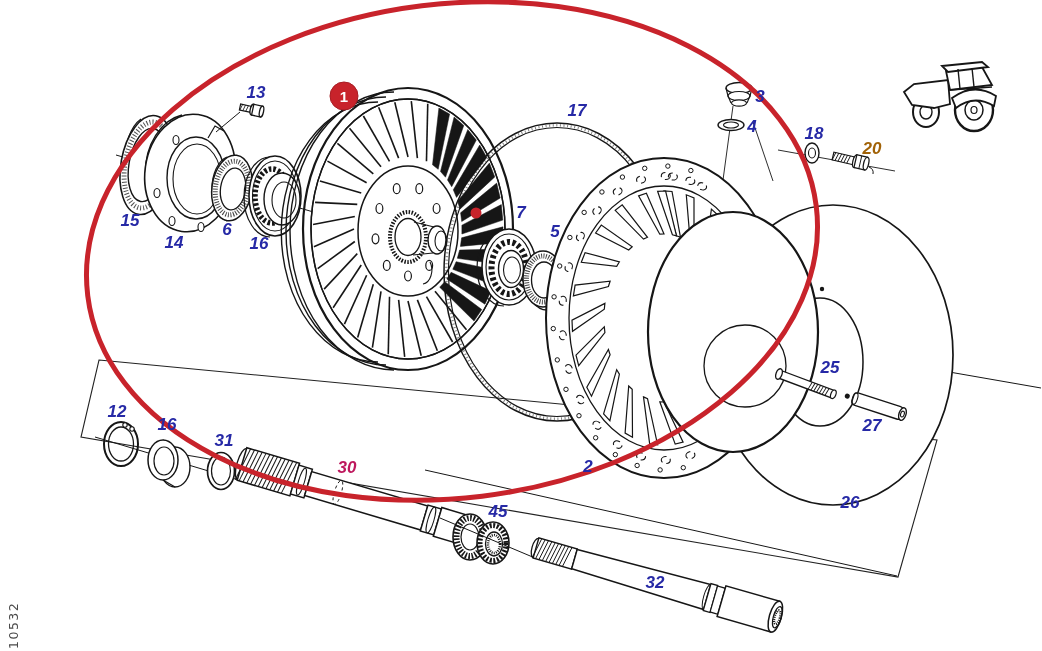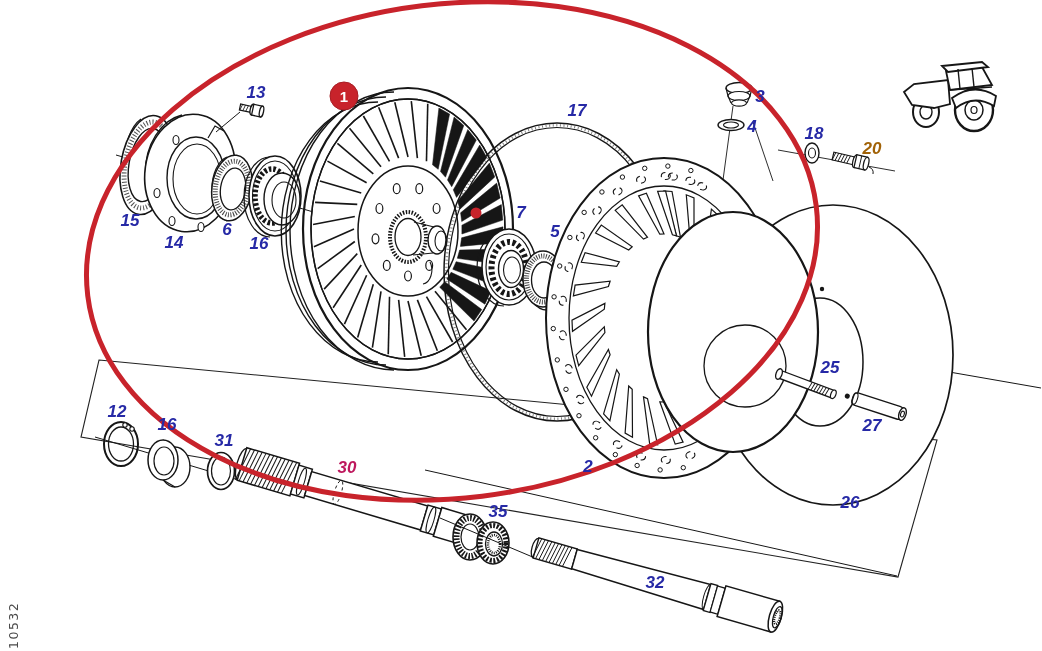--- a/index.html
+++ b/index.html
@@ -393,18 +393,18 @@
       <div class="plabel" style="left: 521px; top: 212px; color: rgb(38, 41, 166);">7</div>
       <div class="plabel" style="left: 555px; top: 231px; color: rgb(38, 41, 166);">5</div>
       <div class="plabel" style="left: 588px; top: 466px; color: rgb(38, 41, 166);">2</div>
       <div class="plabel" style="left: 819px; top: 367px; color: rgb(38, 41, 166); margin-left: 11px;">25</div>
       <div class="plabel" style="left: 872px; top: 425px; color: rgb(38, 41, 166);">27</div>
       <div class="plabel" style="left: 850px; top: 502px; color: rgb(38, 41, 166);">26</div>
       <div class="plabel" style="left: 117px; top: 411px; color: rgb(38, 41, 166);">12</div>
       <div class="plabel" style="left: 167px; top: 424px; color: rgb(38, 41, 166);">16</div>
       <div class="plabel" style="left: 224px; top: 440px; color: rgb(38, 41, 166);">31</div>
       <div class="plabel" style="left: 347px; top: 467px; color: #be185d;">30</div>
-      <div class="plabel" style="left: 498px; top: 511px; color: rgb(38, 41, 166);">35</div>
+      <div class="plabel" style="left: 498px; top: 511px; color: rgb(38, 41, 166);">45</div>
       <div class="plabel" style="left: 655px; top: 582px; color: rgb(38, 41, 166);">32</div>
     </div>
 
   <div class="docnum">10532</div>
 </div>
 
 </body></html>

